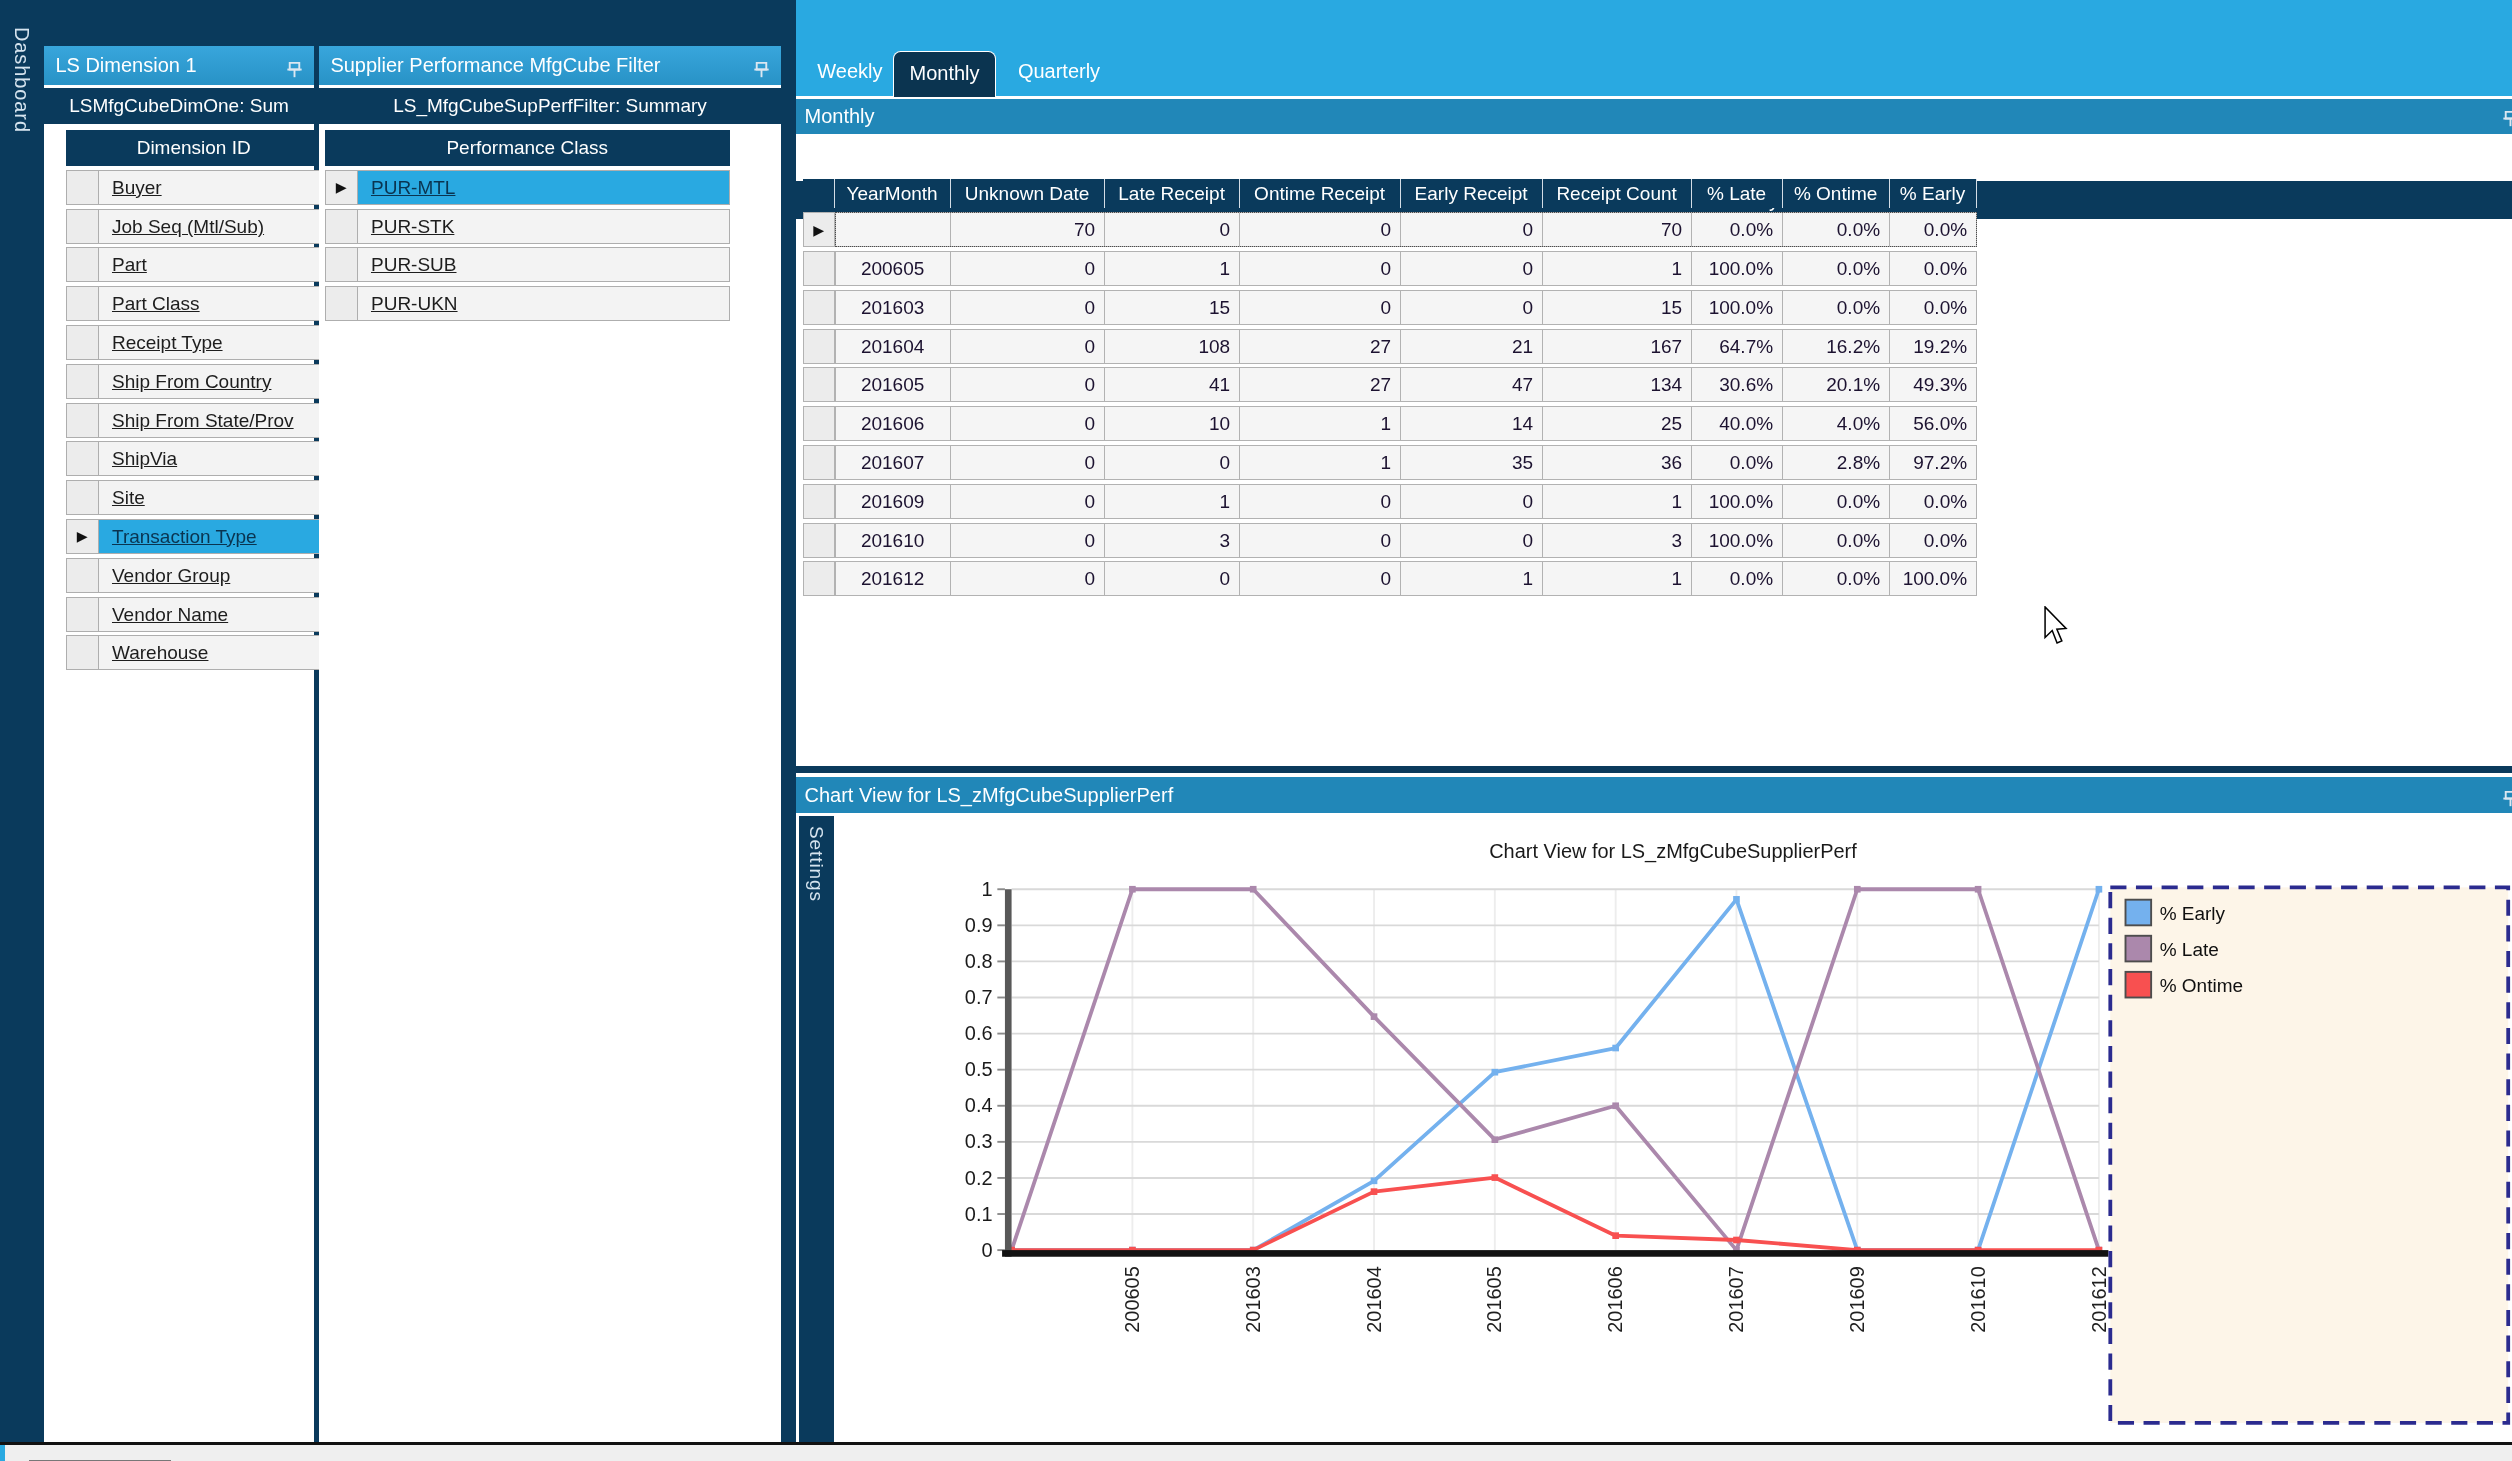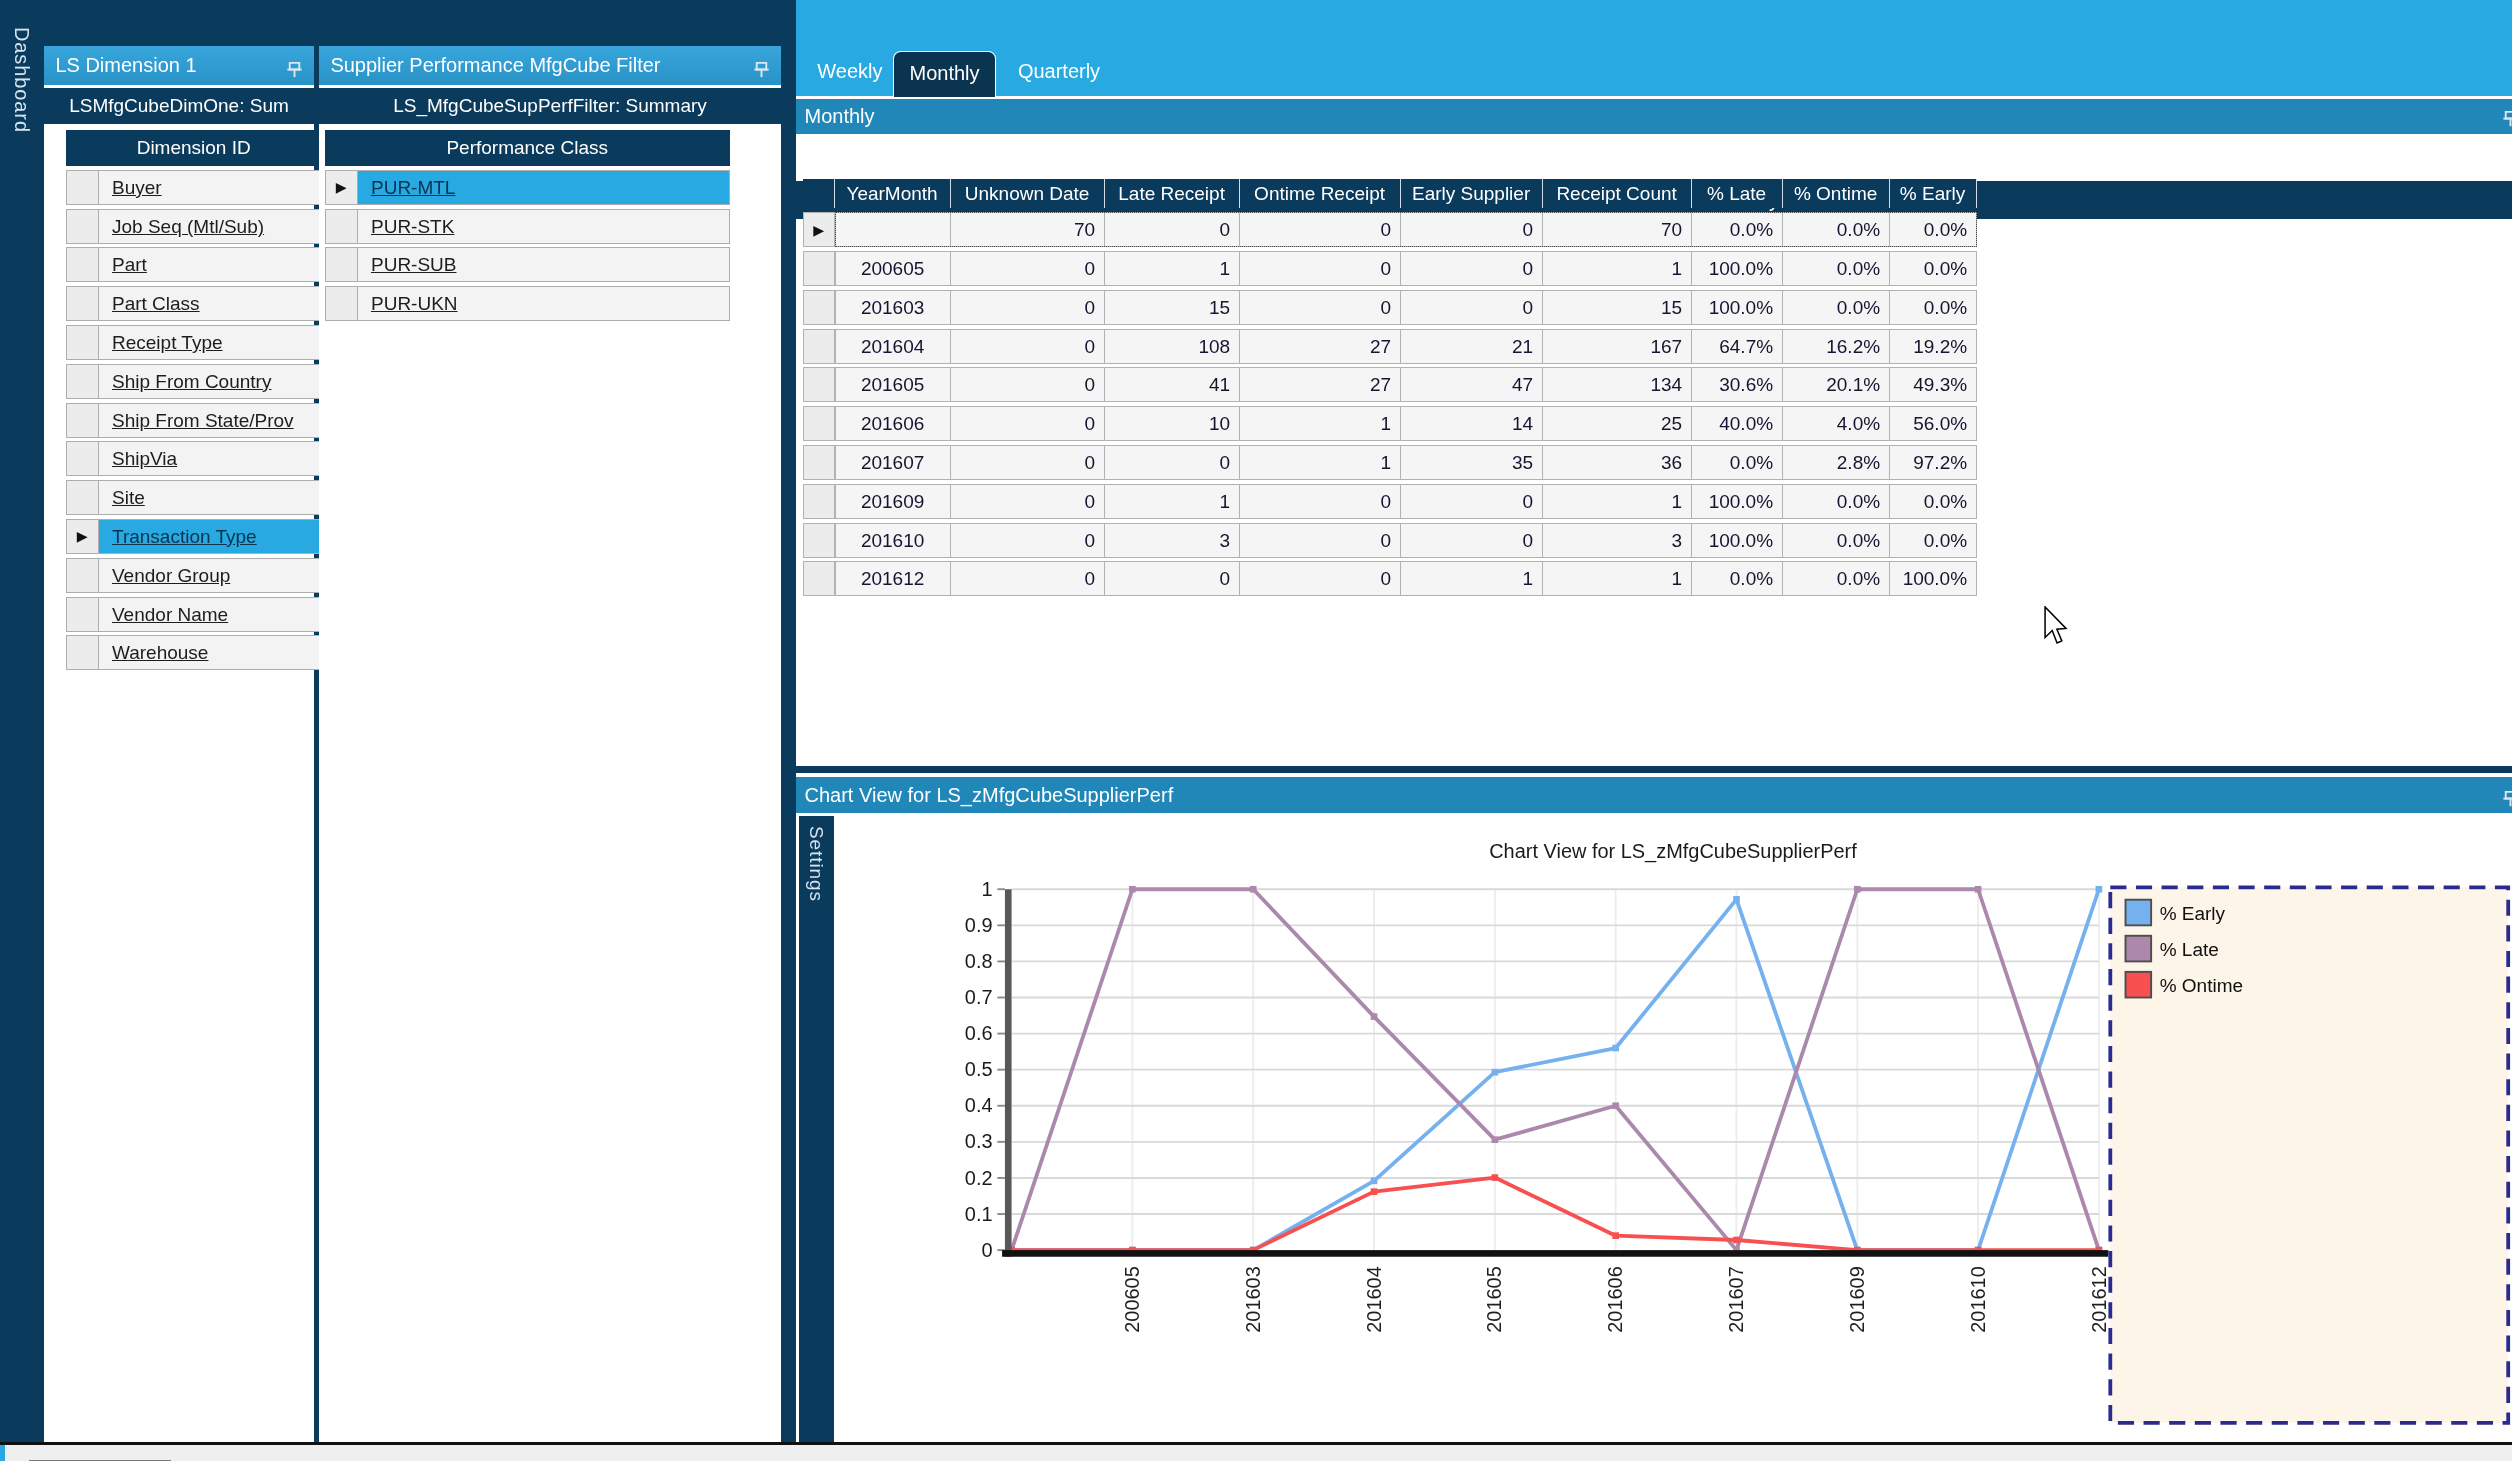--- a/index.html
+++ b/index.html
@@ -227,21 +227,21 @@
           </svg></span>
     </div>
     <div class="caption-band">Ontime is On time and Early</div>
     <div class="grid">
       <div class="grid-header" id="grid-header">
           <div class="gh-sel"></div>
           <div class="gh-cell" style="width: 116px;">YearMonth</div>
           <div class="gh-cell" style="width: 154px;">Unknown Date</div>
           <div class="gh-cell" style="width: 135px;">Late Receipt</div>
           <div class="gh-cell" style="width: 161px;">Ontime Receipt</div>
-          <div class="gh-cell" style="width: 142px;">Early Supplier</div>
+          <div class="gh-cell" style="width: 142px;">Early Receipt</div>
           <div class="gh-cell" style="width: 149px;">Receipt Count</div>
           <div class="gh-cell" style="width: 91px;">% Late</div>
           <div class="gh-cell" style="width: 107px;">% Ontime</div>
           <div class="gh-cell" style="width: 87px;">% Early</div>
         </div>
       <div id="grid-body">
           <div class="grid-row selected">
             <div class="gr-sel">
               <span class="row-arrow">▶</span>
             </div>

